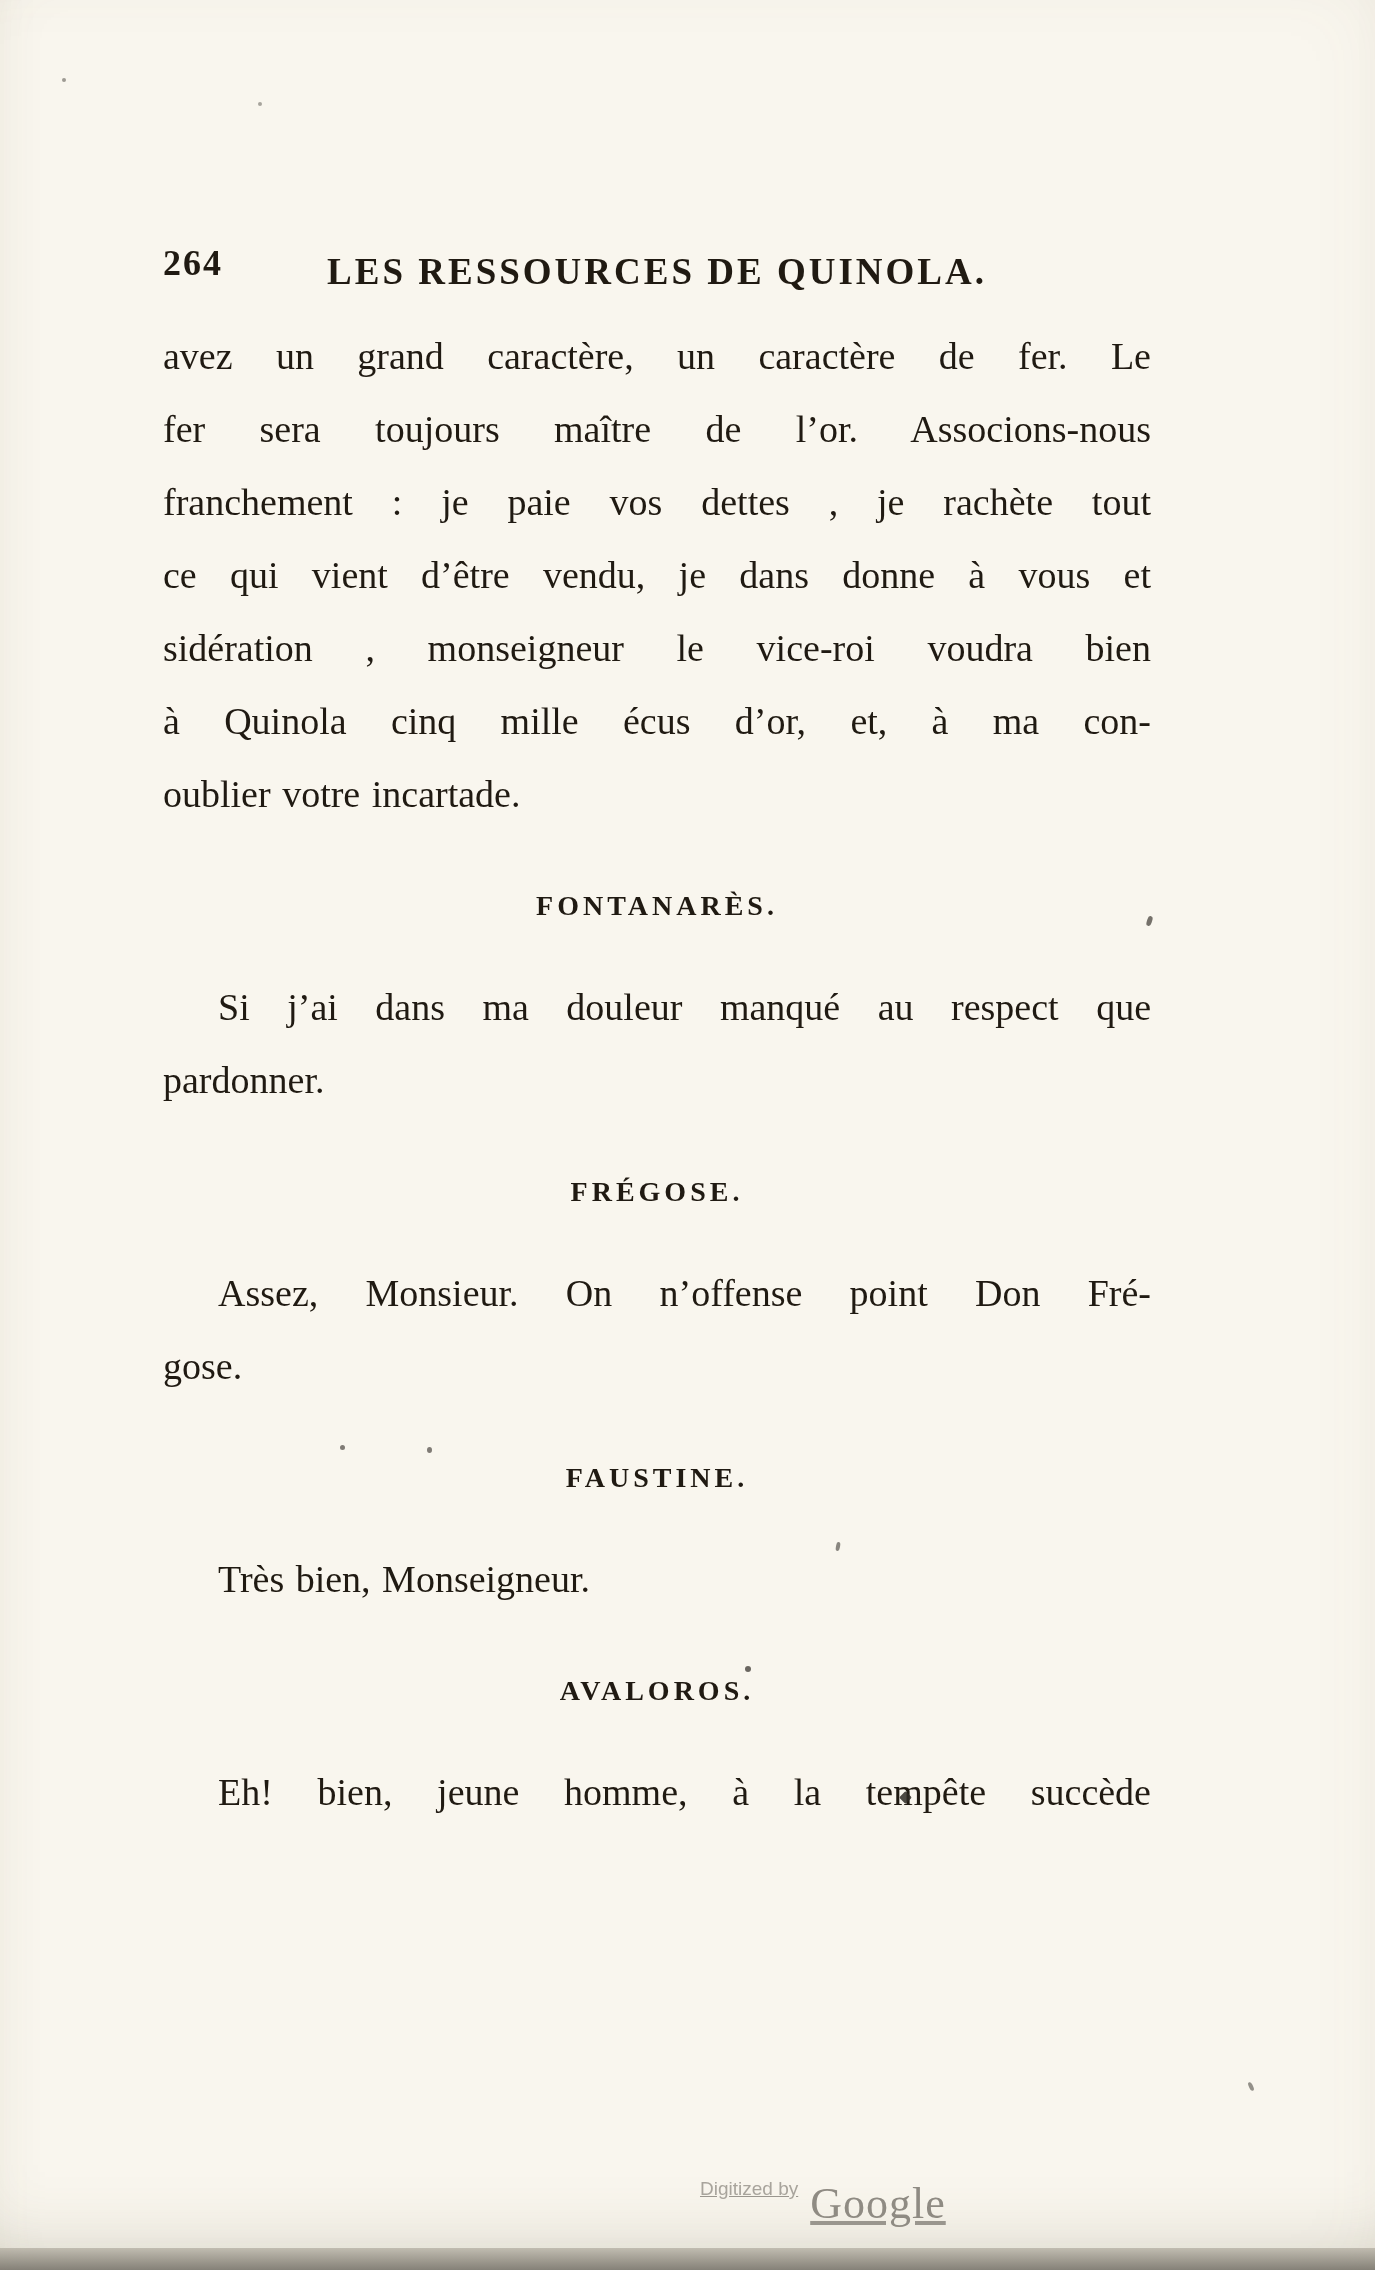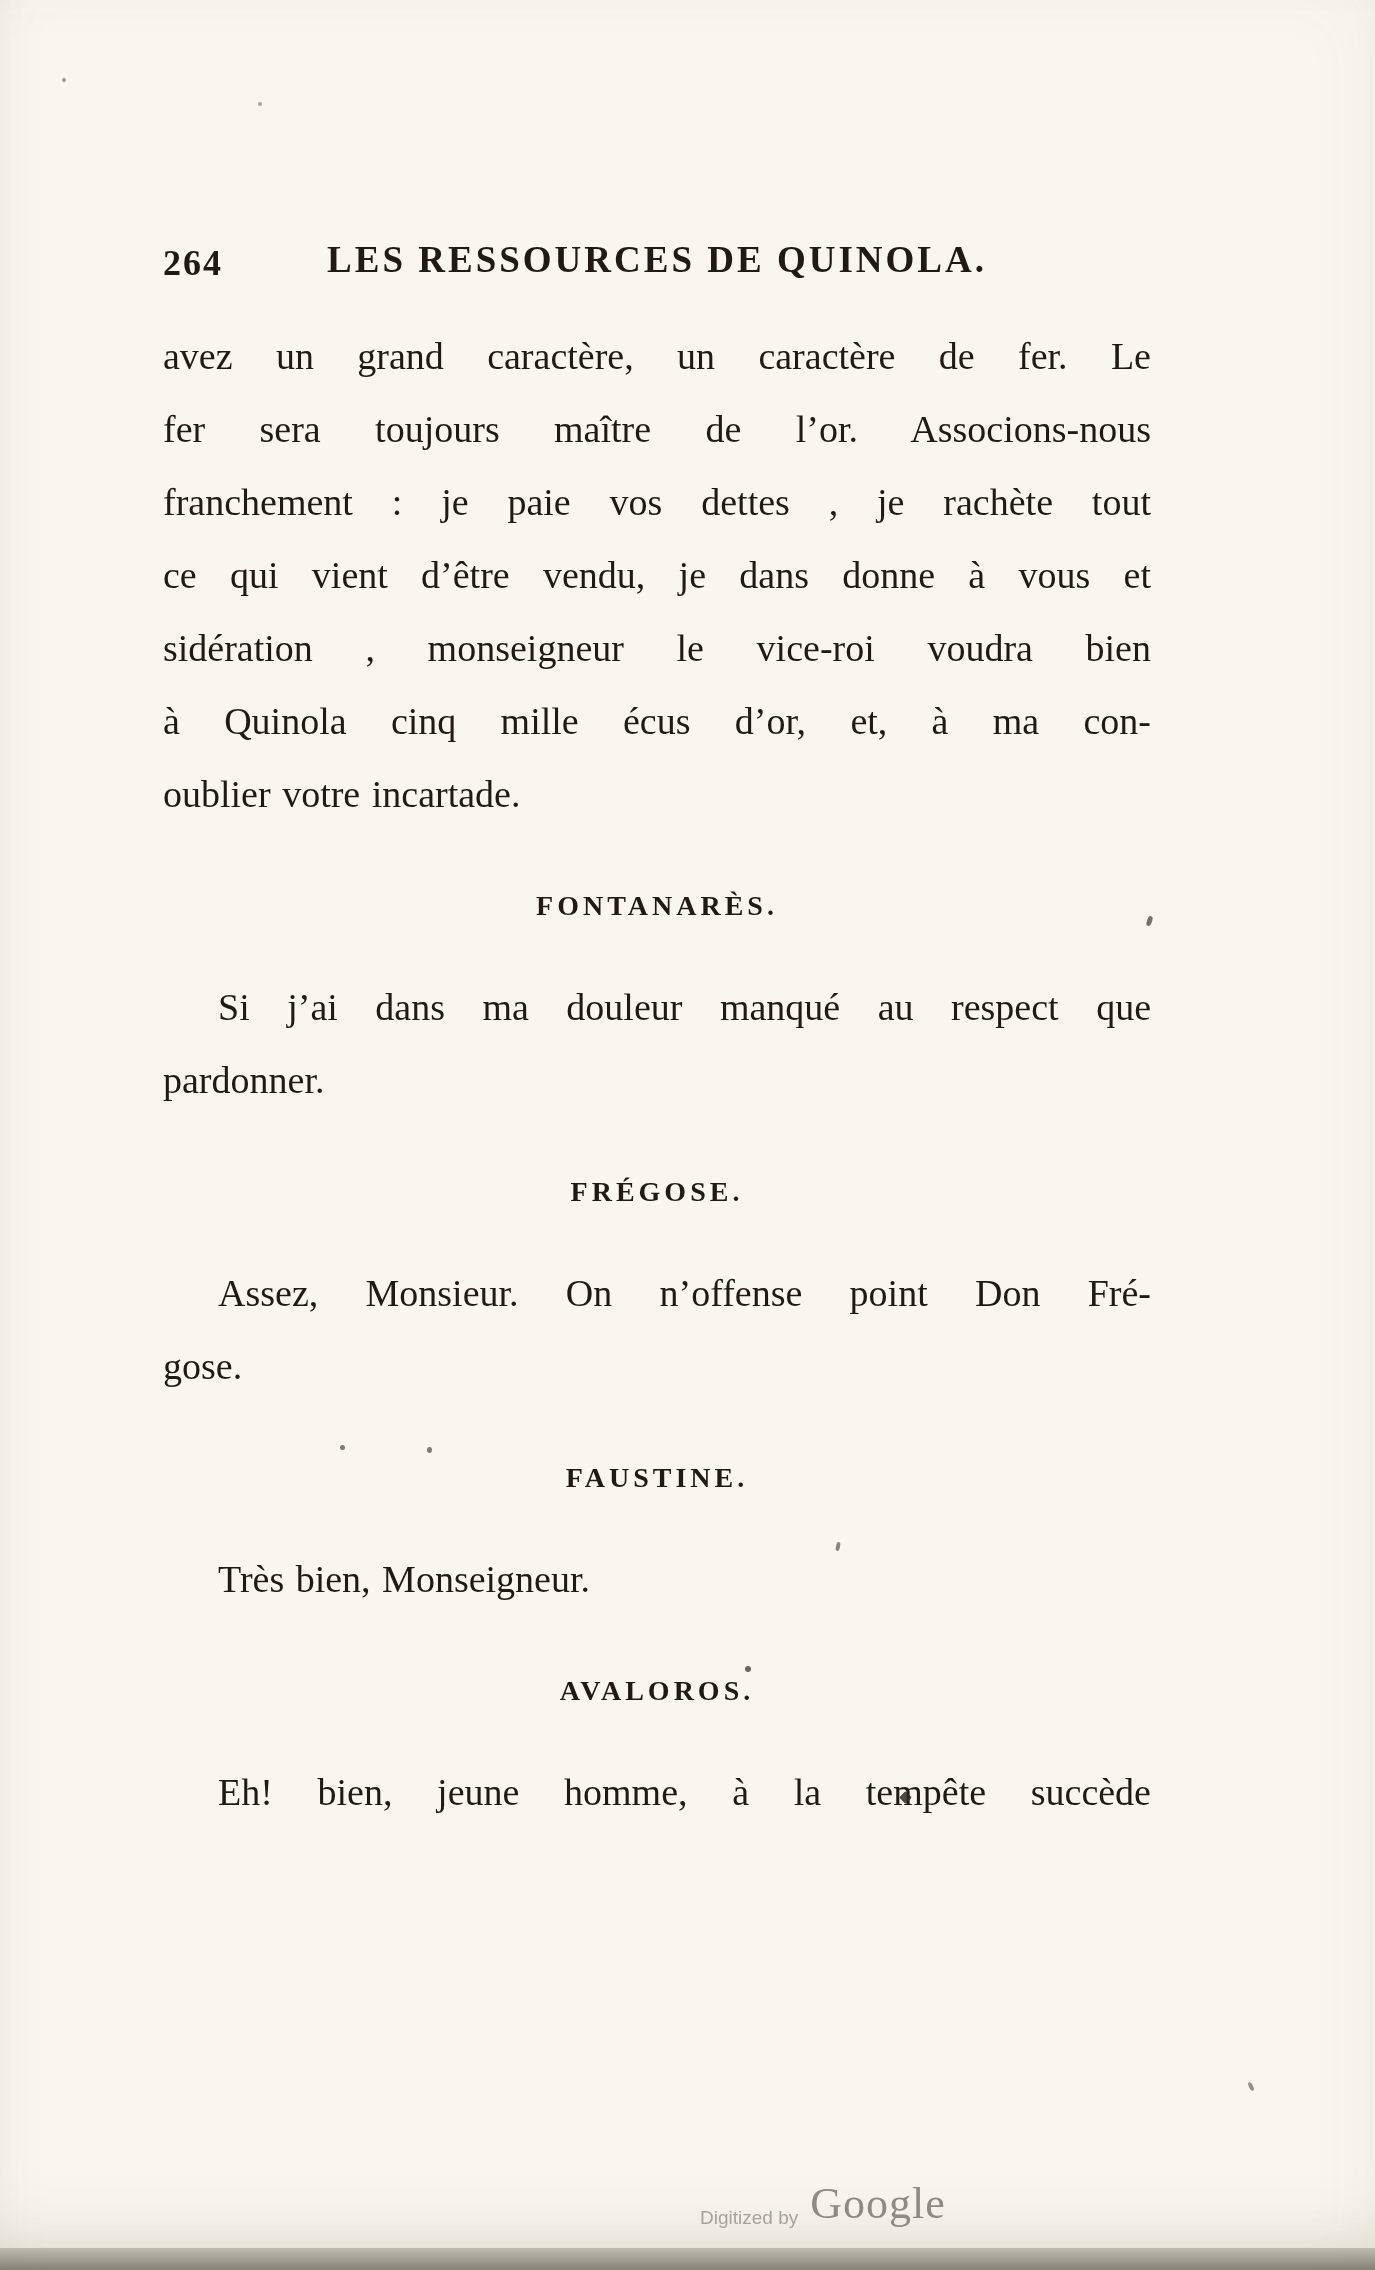--- a/index.html
+++ b/index.html
@@ -28,21 +28,21 @@
   }
   .page-number {
     position: absolute;
     left: 0; top: 4px;
     font-size: 36px;
     font-weight: bold;
     letter-spacing: 2px;
   }
   .running-title {
     position: absolute;
-    left: 0; right: 0; top: 0;
+    left: 0; right: 0; top: 12px;
     text-align: center;
     font-size: 37px;
     font-weight: bold;
     letter-spacing: 3px;
   }
 
   
   .text-body {
     position: absolute;
     top: 320px;
@@ -74,21 +74,22 @@
     letter-spacing: 4px;
   }
 
   
   .footer {
     position: absolute;
     top: 2178px;
     left: 700px;
     color: #9a968e;
     display: flex;
-    align-items: flex-end;
+    align-items: flex-start;
+    text-decoration: underline;
   }
   .digitized-by {
     font-family: "Liberation Sans", sans-serif;
     font-size: 19px;
     margin-right: 12px;
     color: #a8a49c;
   }
   .google-logo {
     font-family: "Liberation Serif", serif;
     font-size: 44px;

